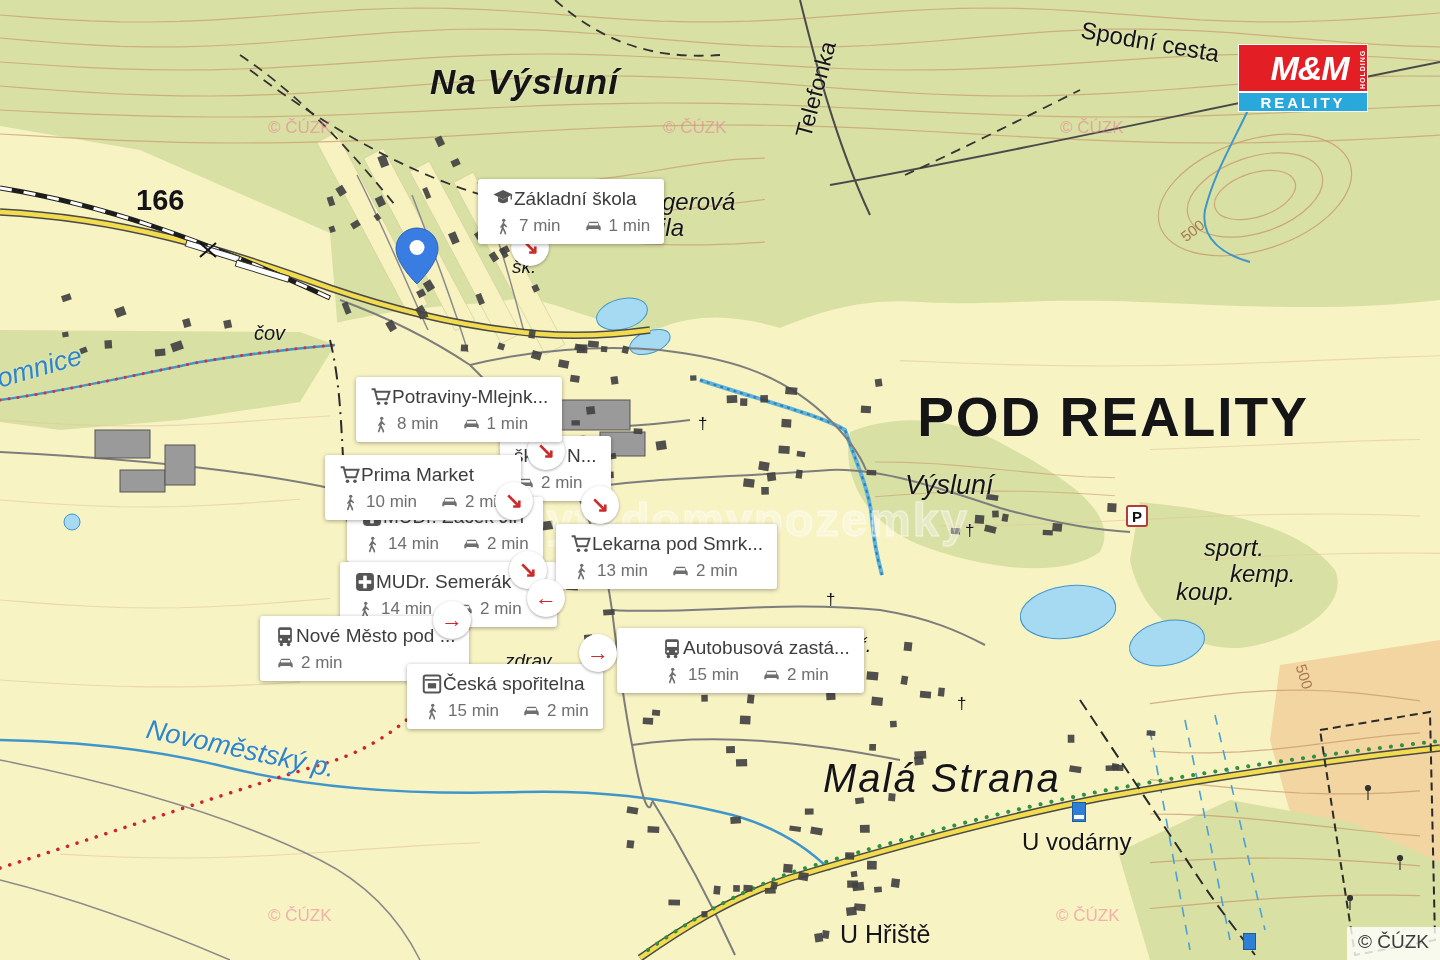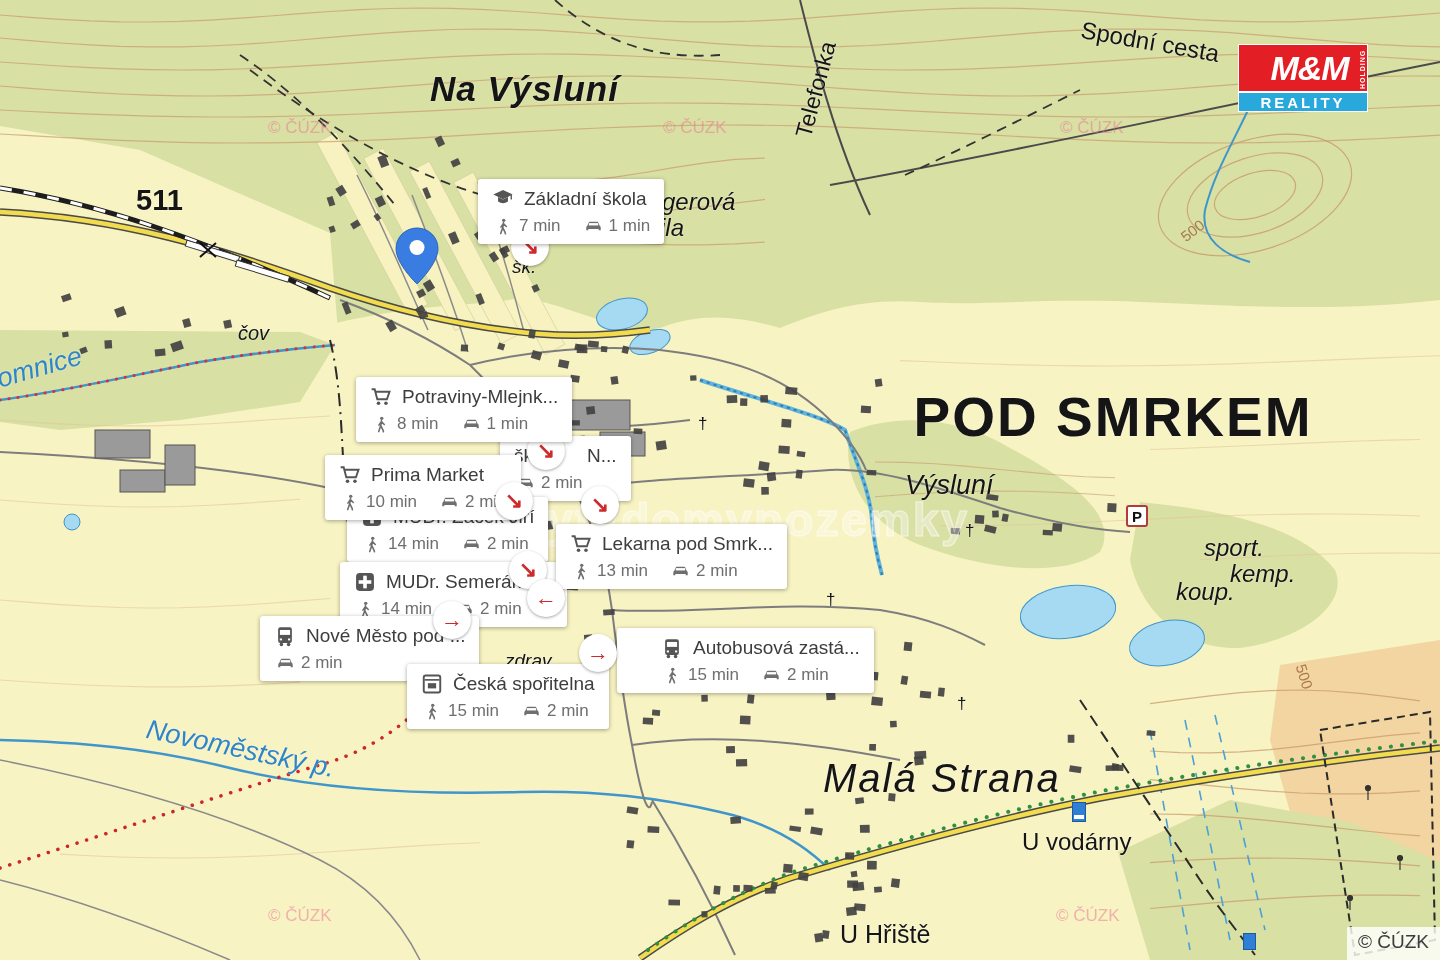--- a/index.html
+++ b/index.html
@@ -11,21 +11,21 @@
   
   .mlab{position:absolute;color:#151515;z-index:3;white-space:nowrap;
         text-shadow:0 0 2px rgba(255,255,255,.65);}
   .it{font-style:italic;}
   .blue{color:#2e86c8;}
   .tan{color:#a8794f;text-shadow:none;}
 
   
   .poi{position:absolute;background:#fff;border-radius:3px;z-index:10;
        box-shadow:0 1px 4px rgba(0,0,0,.35);padding:9px 14px 8px;white-space:nowrap;}
-  .poi .t{display:flex;align-items:center;gap:10px;color:#3d3d3d;font-size:19px;line-height:22px;}
+  .poi .t{display:flex;align-items:center;color:#3d3d3d;font-size:19px;line-height:22px;}
   .poi .m{display:flex;align-items:center;gap:7px;color:#6f6f6f;font-size:17px;margin-top:6px;margin-left:3px;}
   .poi .sp{width:10px;}
   .ic{width:22px;height:22px;flex:0 0 22px;}
   .ic-s{width:17px;height:17px;flex:0 0 17px;}
   .gapx{display:inline-block;width:34px;}
 
   
   .mk{position:absolute;width:38px;height:38px;border-radius:50%;background:#fff;
       box-shadow:0 1px 3px rgba(0,0,0,.35);display:flex;align-items:center;justify-content:center;
       color:#cd2b2b;font-size:22px;font-weight:bold;z-index:20;line-height:1;}
@@ -394,29 +394,29 @@
         <circle cx="8.2" cy="2.2" r="1.6" fill="#6f6f6f" stroke="none"></circle>
         <path d="M8 4.4 L7.3 9 M7.3 9 L5.4 14.6 M7.3 9 L9.4 13.2 L9.8 14.8 M7.8 5.4 L5.6 8.6 M8.1 5.4 L10.6 8"></path>
       </g>
       <g id="i-car">
         <path d="M2.2 7.4 L3.4 4.4 q.3 -.8 1.1 -.8 h7 q.8 0 1.1 .8 L13.8 7.4 q1 .6 1 1.8 v2.4 h-1.9 v-1.2 h-9.8 v1.2 H1.2 V9.2 q0 -1.2 1 -1.8 Z" fill="#6f6f6f"></path>
         <rect x="3.6" y="4.8" width="8.8" height="2.2" fill="#fff"></rect>
       </g>
     </defs>
   </svg>
 
-  <div class="mlab it" style="left:430px;top:62px;font-size:35px;font-weight:600;letter-spacing:1px;margin-top:7px;">Na Výsluní</div>
-  <div class="mlab" style="left:136px;top:184px;font-size:29px;font-weight:bold;">511</div>
-  <div class="mlab it" style="left:238px;top:322px;font-size:20px;">čov</div>
+  <div class="mlab it" style="left:430px;top:62px;font-size:35px;font-weight:600;letter-spacing:1px;">Na Výsluní</div>
+  <div class="mlab" style="left:136px;top:184px;font-size:29px;font-weight:bold;">166</div>
+  <div class="mlab it" style="left:254px;top:322px;font-size:20px;">čov</div>
   <div class="mlab it blue" style="left:-4px;top:352px;font-size:27px;transform:rotate(-16deg);">omnice</div>
   <div class="mlab" style="left:760px;top:76px;width:112px;text-align:center;font-size:23px;transform:rotate(-75deg);">Telefonka</div>
   <div class="mlab" style="left:1080px;top:28px;font-size:24px;transform:rotate(10deg);">Spodní cesta</div>
   <div class="mlab it" style="left:622px;top:188px;font-size:24px;z-index:2;">Klingerová</div>
   <div class="mlab it" style="left:648px;top:214px;font-size:24px;z-index:2;">vila</div>
-  <div class="mlab" style="left:883px;top:385px;width:460px;text-align:center;font-size:55px;font-weight:bold;letter-spacing:2px;">POD SMRKEM</div>
+  <div class="mlab" style="left:883px;top:385px;width:460px;text-align:center;font-size:55px;font-weight:bold;letter-spacing:2px;">POD REALITY</div>
   <div class="mlab it" style="left:905px;top:470px;font-size:27px;">Výsluní</div>
   <div class="mlab it" style="left:823px;top:756px;font-size:40px;font-weight:normal;letter-spacing:2px;">Malá Strana</div>
   <div class="mlab" style="left:1022px;top:828px;font-size:24px;">U vodárny</div>
   <div class="mlab" style="left:840px;top:920px;font-size:25px;">U Hřiště</div>
   <div class="mlab it blue" style="left:150px;top:714px;font-size:27px;transform:rotate(12deg);transform-origin:left top;">Novoměstský p.</div>
   <div class="mlab it" style="left:1188px;top:534px;font-size:24px;margin-left:16px;">sport.</div>
   <div class="mlab it" style="left:1230px;top:560px;font-size:24px;">kemp.</div>
   <div class="mlab it" style="left:1176px;top:578px;font-size:24px;">koup.</div>
   <div class="mlab it" style="left:848px;top:634px;font-size:20px;">hř.</div>
   <div class="mlab it" style="left:512px;top:256px;font-size:19px;">šk.</div>

